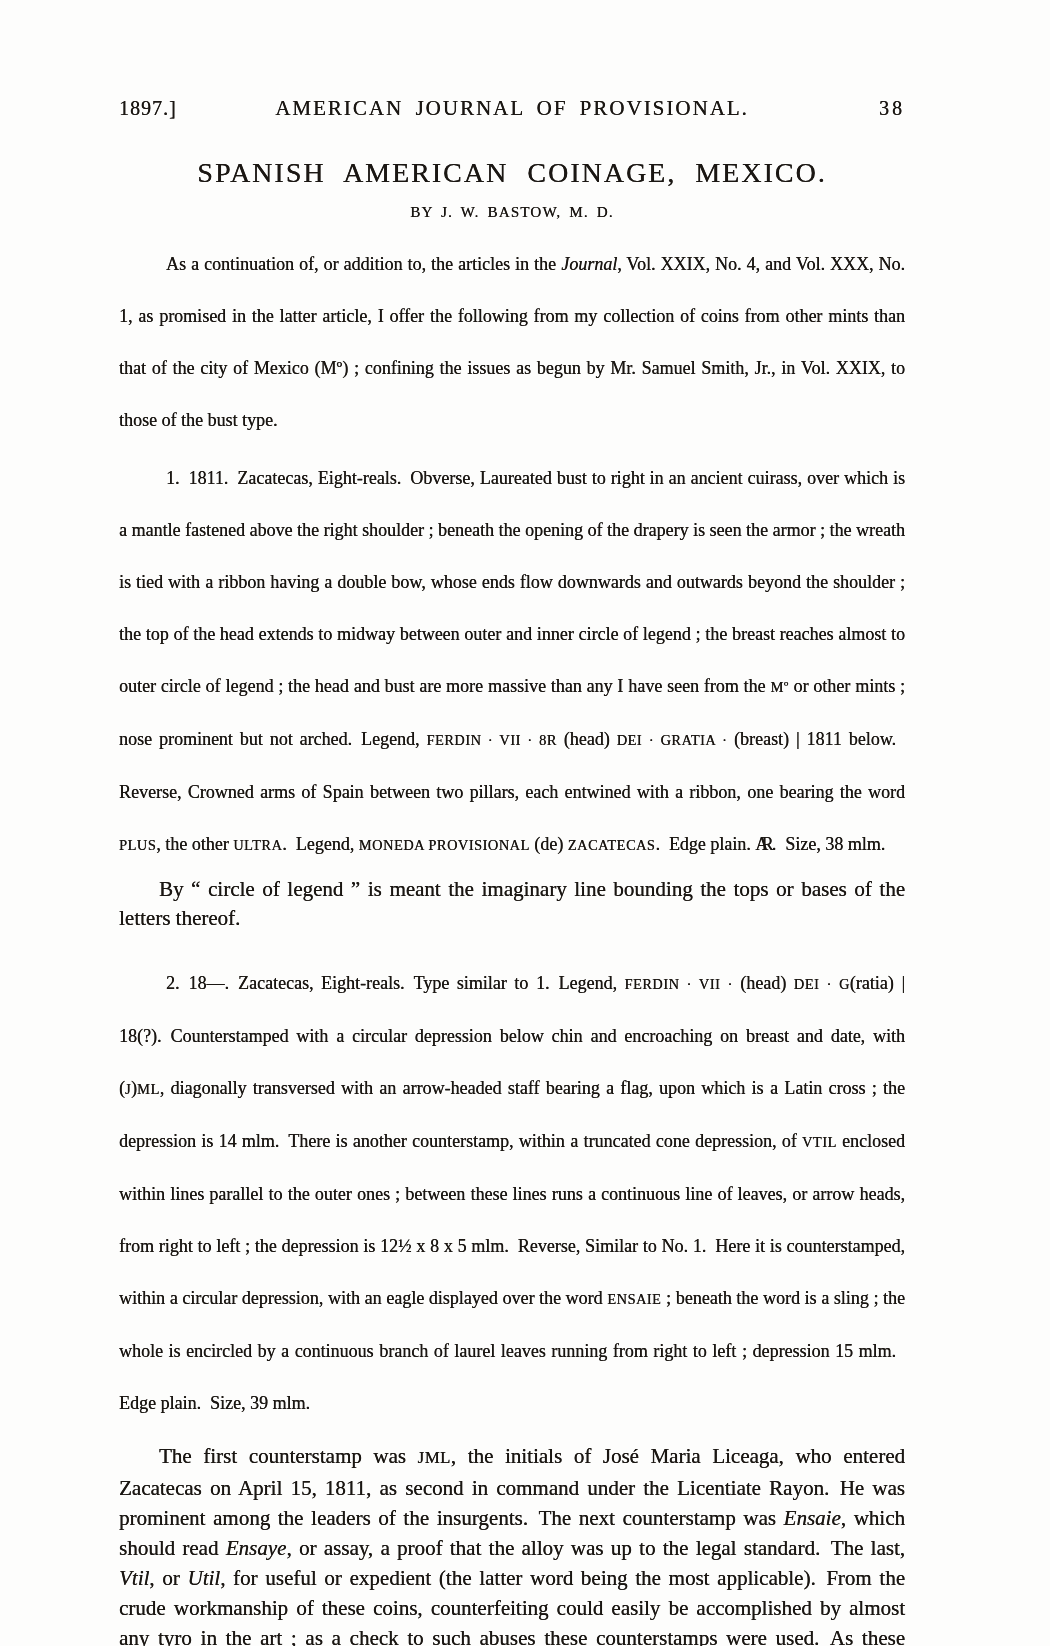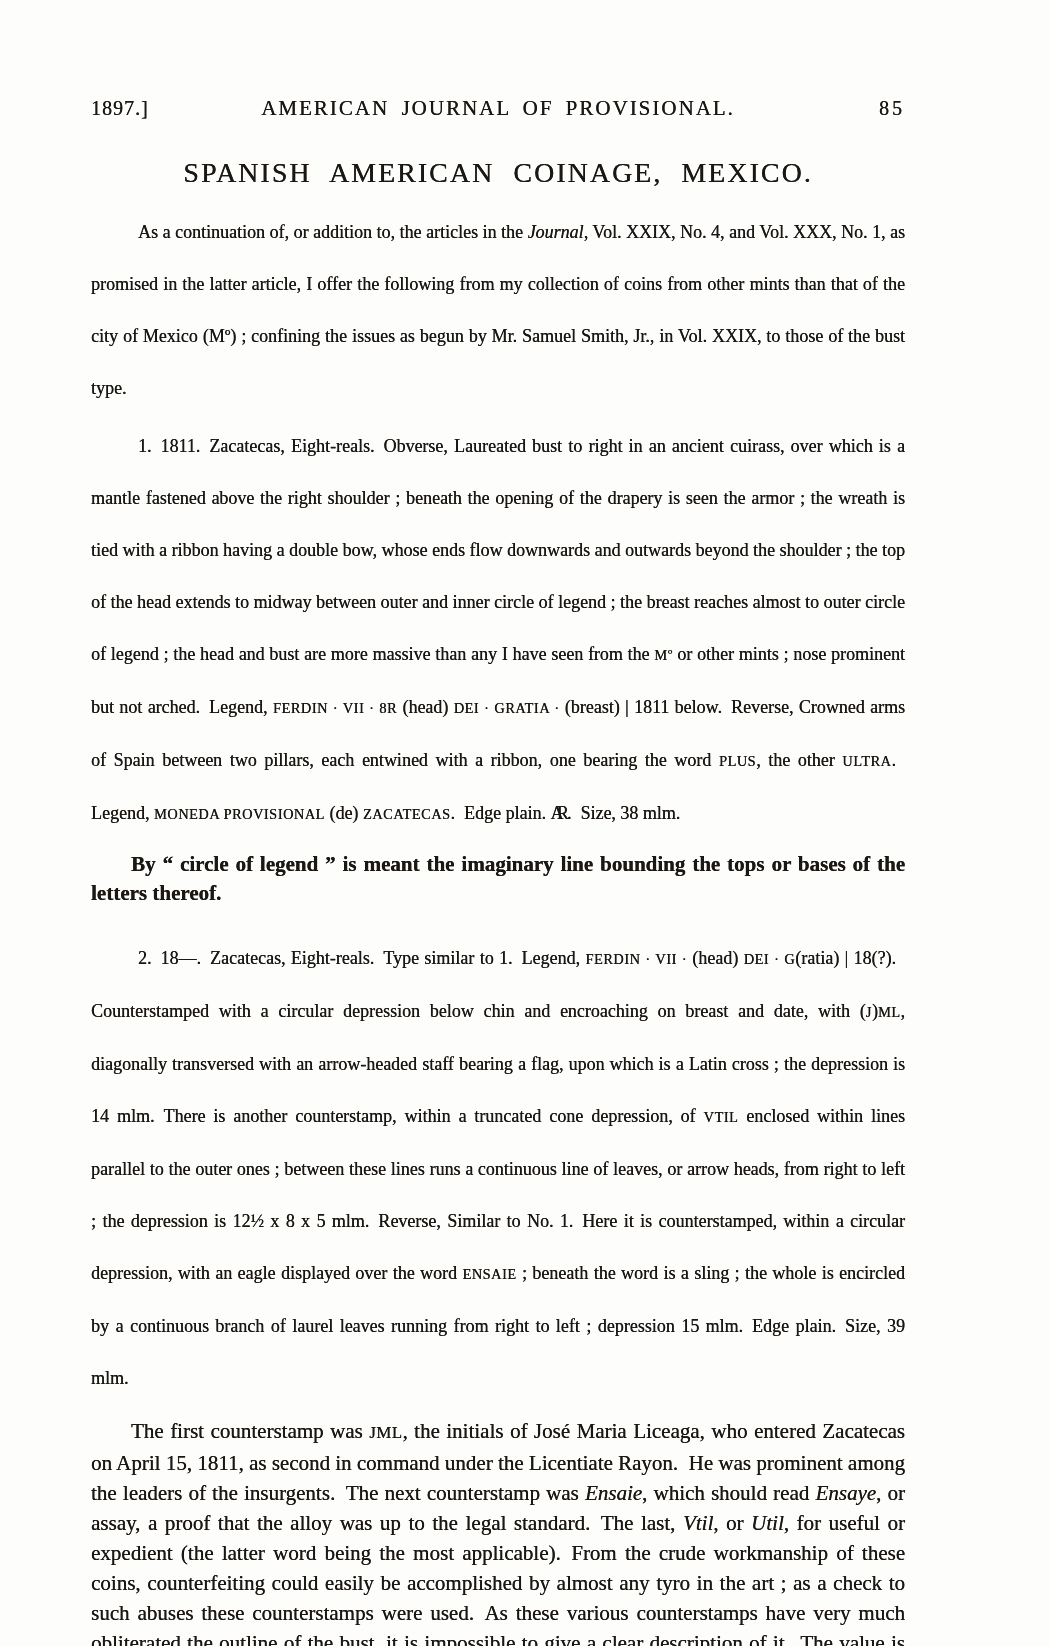--- a/index.html
+++ b/index.html
@@ -12,21 +12,21 @@
   }
   body {
     color: #1b1713;
     font-family: "Liberation Serif", "DejaVu Serif", serif;
     text-shadow: 0.25px 0 0 currentColor;
   }
   .page {
     box-sizing: border-box;
     width: 1050px;
     height: 1646px;
-    padding: 96px 145px 0 91px;
+    padding: 96px 145px 0 119px;
   }
   .running-head {
     display: flex;
     align-items: baseline;
     font-size: 20px;
   }
   .running-head .hl {
     width: 130px;
     letter-spacing: 1px;
   }
@@ -66,40 +66,41 @@
   }
   p.intro  { margin-top: 17px; }
   p.item-1 { margin-top: 6px; }
   p.item-2 { margin-top: 24px; }
   p.footnote {
     font-size: 21px;
     line-height: 29px;
     text-align: justify;
     text-indent: 40px;
   }
-  p.fn-1 { margin-top: 10px; font-weight: bold; }
+  p.fn-1 { margin-top: 4px; }
   p.fn-2 { margin-top: 12px; line-height: 30px; }
   
   .seg-i  { font-style: italic; }
   .seg-sc { font-size: 0.8em; letter-spacing: 0.5px; }
   .seg-ar { letter-spacing: -0.38em; margin-right: 0.28em; }
 </style>
 </head>
 <body>
 
 <div class="page">
 
   <div class="running-head">
     <span class="hl">1897.]</span>
     <span class="hc">AMERICAN JOURNAL OF PROVISIONAL.</span>
-    <span class="hr">85</span>
+    <span class="hr">38</span>
   </div>
 
   <h1 class="article-title">SPANISH AMERICAN COINAGE, MEXICO.</h1>
 
+  <div class="byline">BY J. W. BASTOW, M. D.</div>
 
   <p class="body-para intro"><span>As a continuation of, or addition to, the articles in the </span><span class="seg-i">Journal</span><span>, Vol. XXIX, No. 4, and Vol. XXX, No. 1, as promised in the latter article, I offer the following from my collection of coins from other mints than that of the city of Mexico (Mº) ; confining the issues as begun by Mr. Samuel Smith, Jr., in Vol. XXIX, to those of the bust type.</span></p>
 
   <p class="body-para item-1"><span>1. 1811. Zacatecas, Eight-reals. Obverse, Laureated bust to right in an ancient cuirass, over which is a mantle fastened above the right shoulder ; beneath the opening of the drapery is seen the armor ; the wreath is tied with a ribbon having a double bow, whose ends flow downwards and outwards beyond the shoulder ; the top of the head extends to midway between outer and inner circle of legend ; the breast reaches almost to outer circle of legend ; the head and bust are more massive than any I have seen from the </span><span class="seg-sc">Mº</span><span> or other mints ; nose prominent but not arched. Legend, </span><span class="seg-sc">FERDIN · VII · 8R</span><span> (head) </span><span class="seg-sc">DEI · GRATIA ·</span><span> (breast) | 1811 below. Reverse, Crowned arms of Spain between two pillars, each entwined with a ribbon, one bearing the word </span><span class="seg-sc">PLUS</span><span>, the other </span><span class="seg-sc">ULTRA</span><span>. Legend, </span><span class="seg-sc">MONEDA PROVISIONAL</span><span> (de) </span><span class="seg-sc">ZACATECAS</span><span>. Edge plain. </span><span class="seg-ar">AR</span><span>. Size, 38 mlm.</span></p>
 
   <p class="footnote fn-1"><span>By “ circle of legend ” is meant the imaginary line bounding the tops or bases of the letters thereof.</span></p>
 
   <p class="body-para item-2"><span>2. 18—. Zacatecas, Eight-reals. Type similar to 1. Legend, </span><span class="seg-sc">FERDIN · VII ·</span><span> (head) </span><span class="seg-sc">DEI · G</span><span>(ratia) | 18(?). Counterstamped with a circular depression below chin and encroaching on breast and date, with (</span><span class="seg-sc">J</span><span>)</span><span class="seg-sc">ML</span><span>, diagonally transversed with an arrow-headed staff bearing a flag, upon which is a Latin cross ; the depression is 14 mlm. There is another counterstamp, within a truncated cone depression, of </span><span class="seg-sc">VTIL</span><span> enclosed within lines parallel to the outer ones ; between these lines runs a continuous line of leaves, or arrow heads, from right to left ; the depression is 12½ x 8 x 5 mlm. Reverse, Similar to No. 1. Here it is counterstamped, within a circular depression, with an eagle displayed over the word </span><span class="seg-sc">ENSAIE</span><span> ; beneath the word is a sling ; the whole is encircled by a continuous branch of laurel leaves running from right to left ; depression 15 mlm. Edge plain. Size, 39 mlm.</span></p>
 
   <p class="footnote fn-2"><span>The first counterstamp was </span><span class="seg-sc">JML</span><span>, the initials of José Maria Liceaga, who entered Zacatecas on April 15, 1811, as second in command under the Licentiate Rayon. He was prominent among the leaders of the insurgents. The next counterstamp was </span><span class="seg-i">Ensaie</span><span>, which should read </span><span class="seg-i">Ensaye</span><span>, or assay, a proof that the alloy was up to the legal standard. The last, </span><span class="seg-i">Vtil</span><span>, or </span><span class="seg-i">Util</span><span>, for useful or expedient (the latter word being the most applicable). From the crude workmanship of these coins, counterfeiting could easily be accomplished by almost any tyro in the art ; as a check to such abuses these counterstamps were used. As these various counterstamps have very much obliterated the outline of the bust, it is impossible to give a clear description of it. The value is not given on this piece.</span></p>

